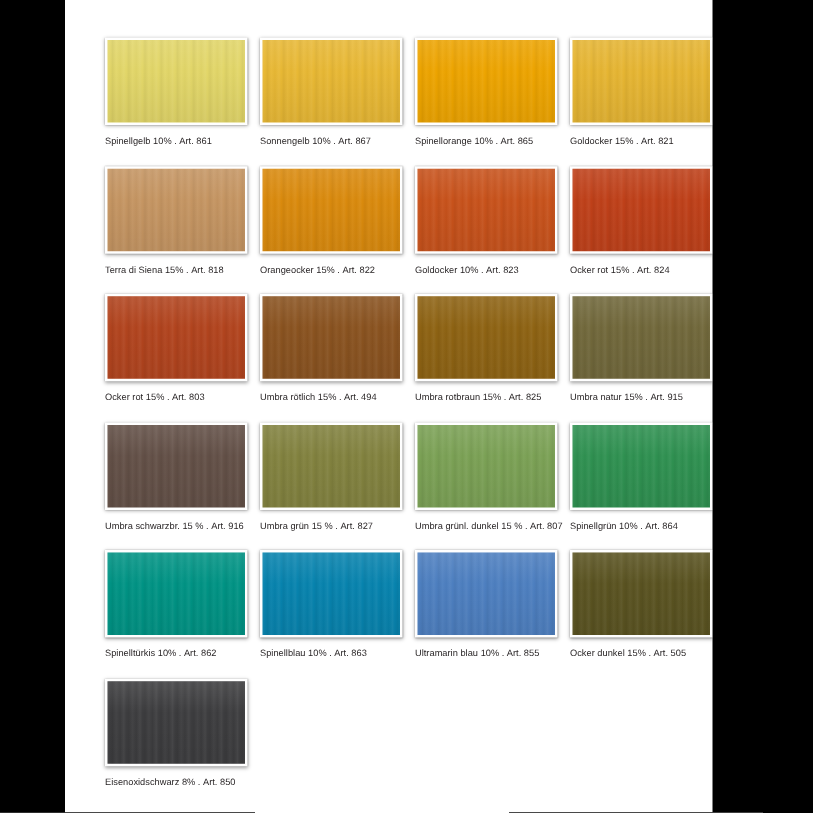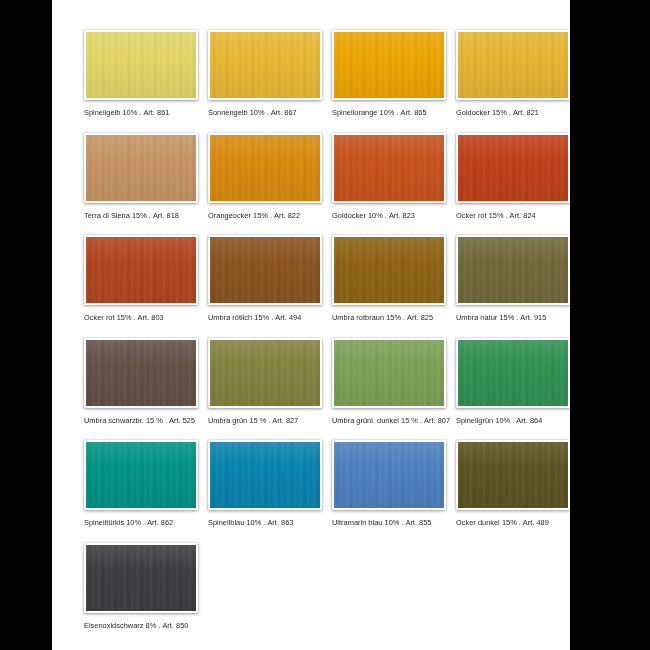--- a/index.html
+++ b/index.html
@@ -157,21 +157,21 @@
         <div class="cell">
           <div class="swatch-wrap">
             <div class="swatch" style="background: rgb(113, 104, 59);"></div>
           </div>
           <div class="caption"><span>Umbra natur</span> <span class="pct">15%</span><span class="sep">.</span><span class="art">Art.</span> <span>915</span></div>
         </div>
         <div class="cell">
           <div class="swatch-wrap">
             <div class="swatch" style="background: rgb(99, 80, 71);"></div>
           </div>
-          <div class="caption"><span>Umbra schwarzbr.</span> <span class="pct">15 %</span><span class="sep">.</span><span class="art">Art.</span> <span>525</span></div>
+          <div class="caption"><span>Umbra schwarzbr.</span> <span class="pct">15 %</span><span class="sep">.</span><span class="art">Art.</span> <span>916</span></div>
         </div>
         <div class="cell">
           <div class="swatch-wrap">
             <div class="swatch" style="background: rgb(130, 130, 63);"></div>
           </div>
           <div class="caption"><span>Umbra grün</span> <span class="pct">15 %</span><span class="sep">.</span><span class="art">Art.</span> <span>827</span></div>
         </div>
         <div class="cell">
           <div class="swatch-wrap">
             <div class="swatch" style="background: rgb(123, 161, 85);"></div>
@@ -199,21 +199,21 @@
         <div class="cell">
           <div class="swatch-wrap">
             <div class="swatch" style="background: rgb(77, 127, 192);"></div>
           </div>
           <div class="caption"><span>Ultramarin blau</span> <span class="pct">10%</span><span class="sep">.</span><span class="art">Art.</span> <span>855</span></div>
         </div>
         <div class="cell">
           <div class="swatch-wrap">
             <div class="swatch" style="background: rgb(90, 83, 33);"></div>
           </div>
-          <div class="caption"><span>Ocker dunkel</span> <span class="pct">15%</span><span class="sep">.</span><span class="art">Art.</span> <span>489</span></div>
+          <div class="caption"><span>Ocker dunkel</span> <span class="pct">15%</span><span class="sep">.</span><span class="art">Art.</span> <span>505</span></div>
         </div>
         <div class="cell">
           <div class="swatch-wrap">
             <div class="swatch" style="background: rgb(61, 61, 63);"></div>
           </div>
           <div class="caption"><span>Eisenoxidschwarz</span> <span class="pct">8%</span><span class="sep">.</span><span class="art">Art.</span> <span>850</span></div>
         </div>
       </div>
   </div>
 </div>

